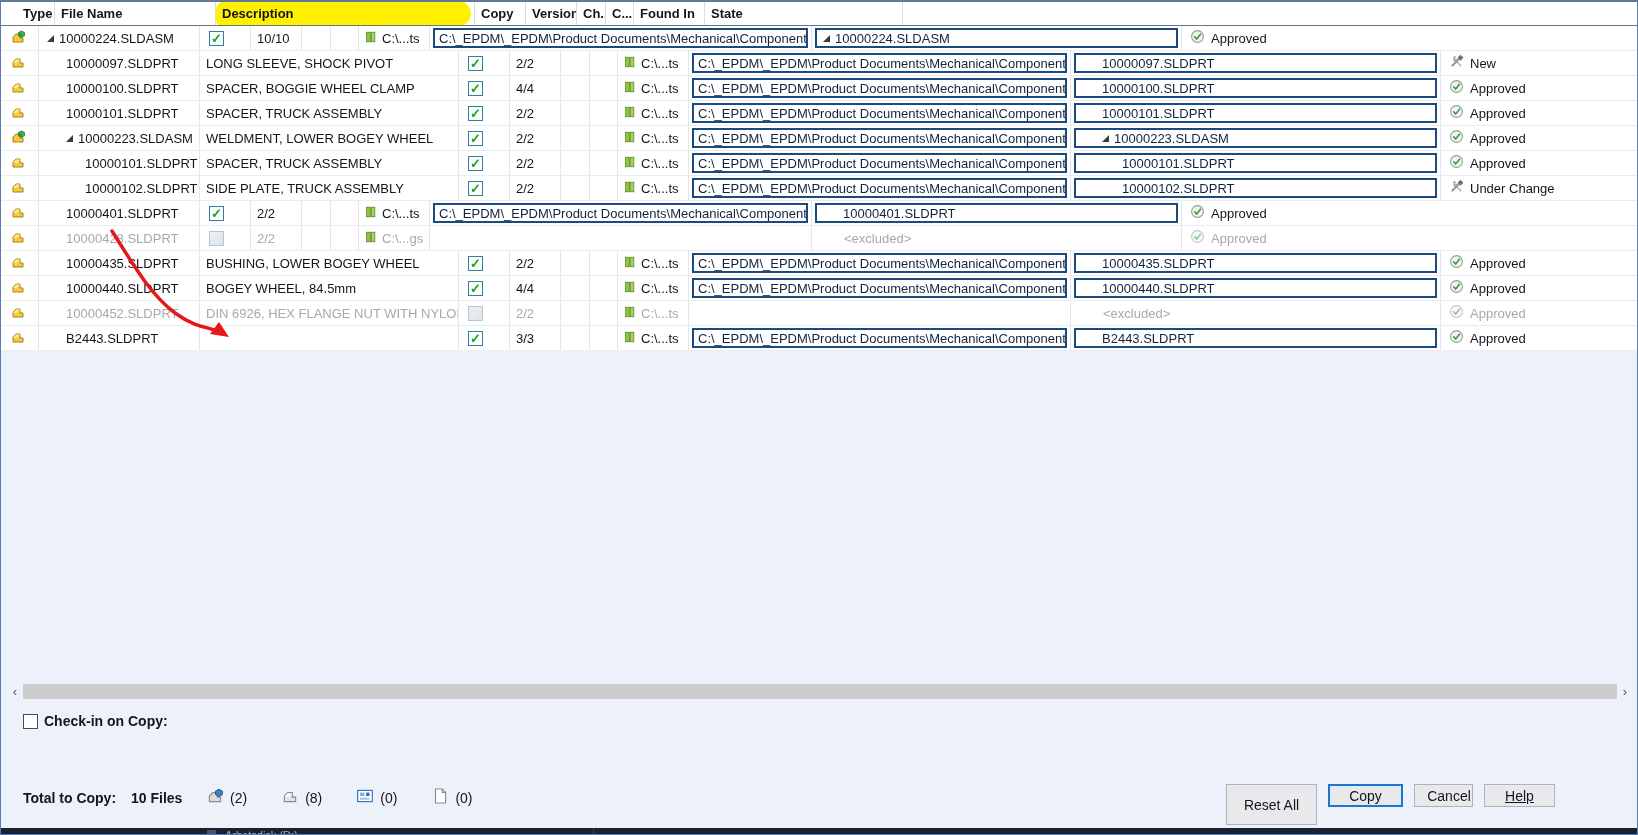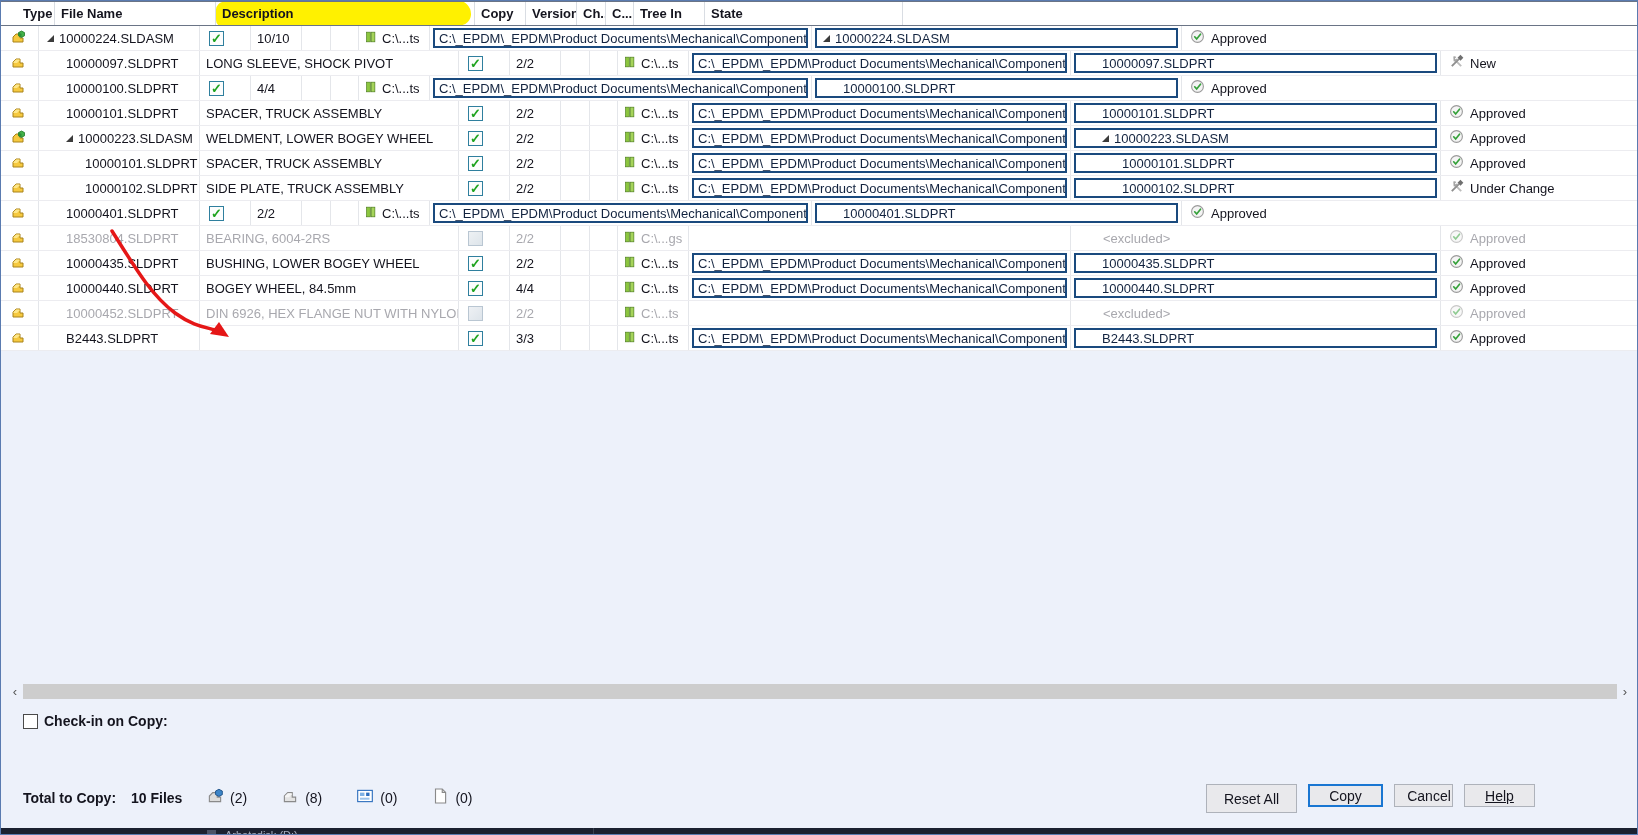--- a/index.html
+++ b/index.html
@@ -286,21 +286,21 @@
         <div class="hcell" style="width: 51px;">
           <span class="htxt">Version</span>
         </div>
         <div class="hcell" style="width: 29px;">
           <span class="htxt">Ch...</span>
         </div>
         <div class="hcell" style="width: 28px;">
           <span class="htxt">C...</span>
         </div>
         <div class="hcell" style="width: 71px;">
-          <span class="htxt">Tree In</span>
+          <span class="htxt">Found In</span>
         </div>
         <div class="hcell" style="width: 198px;">
           <span class="htxt">State</span>
         </div>
       </div>
     <div id="gbody">
         <div class="grow">
           <div class="cell" style="width: 38px; padding-left: 9px;">
             <span><svg class="ic16" viewBox="0 0 16 16">
                 <use href="#sym-asm"></use>
@@ -387,20 +387,23 @@
         </div>
         <div class="grow">
           <div class="cell" style="width: 38px; padding-left: 9px;">
             <span><svg class="ic16" viewBox="0 0 16 16">
                 <use href="#sym-part"></use>
               </svg></span>
           </div>
           <div class="cell" style="width: 161px; padding-left: 27px;">
             <span class="txt">10000100.SLDPRT</span>
           </div>
+          <div class="cell" style="width: 259px; padding-left: 6px;">
+            <span class="txt">SPACER, BOGGIE WHEEL CLAMP</span>
+          </div>
           <div class="cell" style="width: 51px;">
             <span class="cb">✓</span>
           </div>
           <div class="cell" style="width: 51px; padding-left: 6px;">
             <span class="txt">4/4</span>
           </div>
           <div class="cell" style="width: 29px;"></div>
           <div class="cell" style="width: 28px;"></div>
           <div class="cell" style="width: 71px; padding-left: 5px; gap: 4px;">
             <span><svg class="ic14" viewBox="0 0 16 16">
@@ -639,24 +642,21 @@
             <span class="txt">Approved</span>
           </div>
         </div>
         <div class="grow dim">
           <div class="cell" style="width: 38px; padding-left: 9px;">
             <span><svg class="ic16" viewBox="0 0 16 16">
                 <use href="#sym-part"></use>
               </svg></span>
           </div>
           <div class="cell" style="width: 161px; padding-left: 27px;">
-            <span class="txt">18530804.SLDPRT</span>
-          </div>
-          <div class="cell" style="width: 259px; padding-left: 6px;">
-            <span class="txt">BEARING, 6004-2RS</span>
+            <span class="txt">10000428.SLDPRT</span>
           </div>
           <div class="cell" style="width: 51px;">
             <span class="cb dis"></span>
           </div>
           <div class="cell" style="width: 51px; padding-left: 6px;">
             <span class="txt">2/2</span>
           </div>
           <div class="cell" style="width: 29px;"></div>
           <div class="cell" style="width: 28px;"></div>
           <div class="cell" style="width: 71px; padding-left: 5px; gap: 4px;">
@@ -879,21 +879,21 @@
       </span>
       <span class="stat">
         <span><svg class="ic18" viewBox="0 0 16 16">
             <use href="#sym-doc"></use>
           </svg></span>
         <span>(0)</span>
       </span>
     </div>
 
   <div class="abs" id="actions" style="left:1205px;top:783px;display:flex;gap:11px">
-      <div class="btn" style="width: 91px; height: 29px;">Reset All</div>
+      <div class="btn" style="width: 91px; height: 41px; margin-left: 20px;">Reset All</div>
       <div class="btn def" style="width: 75px; height: 23px;">Copy</div>
       <div class="btn" style="width: 59px; height: 23px; padding-left: 11px;">Cancel</div>
       <div class="btn" style="width: 71px; height: 23px; text-decoration: underline;">Help</div>
     </div>
 
   <div class="abs taskbar">
     <span class="tbicon"></span>
     <span class="tbt">Arbetsdisk (D:)</span>
     <span class="tbsep"></span>
   </div>

